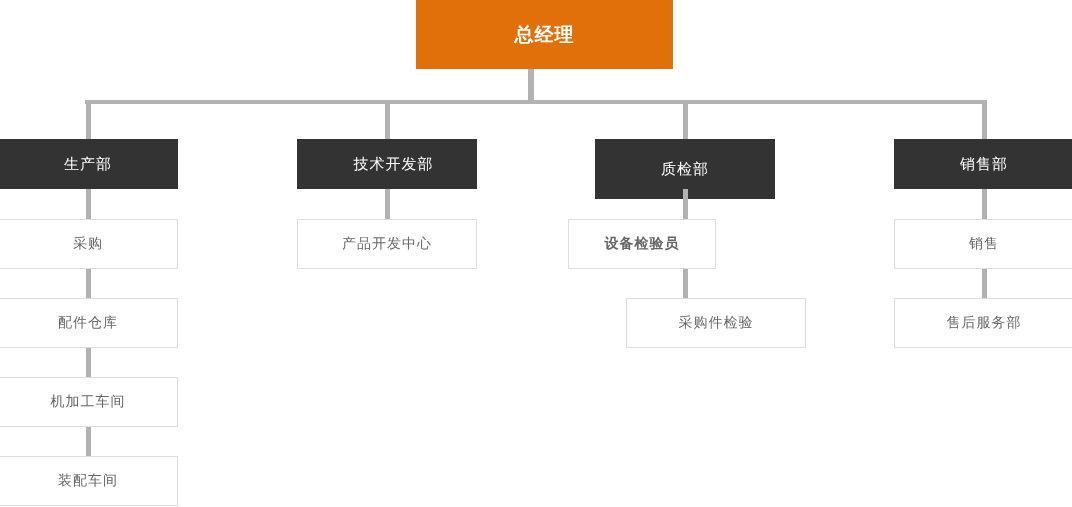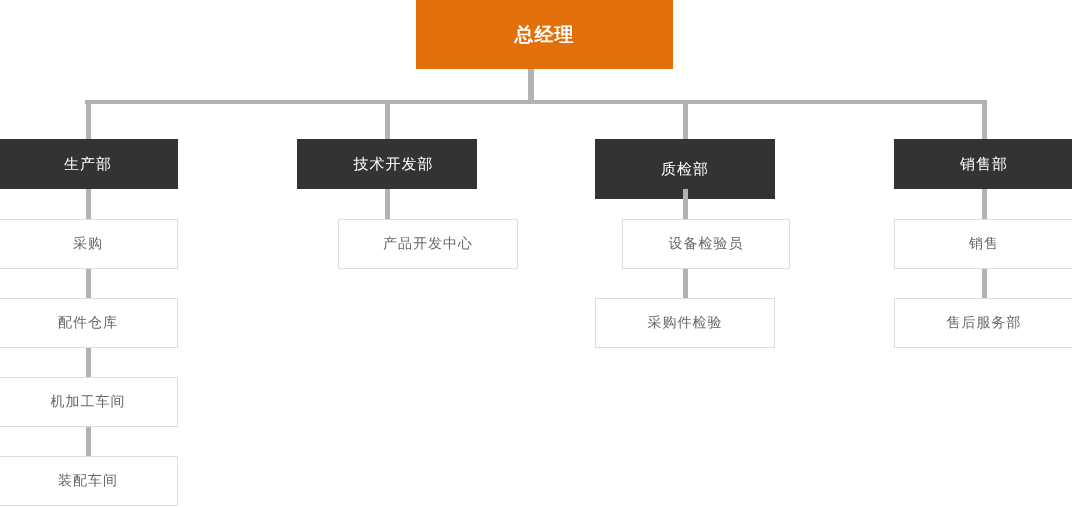--- a/index.html
+++ b/index.html
@@ -65,26 +65,26 @@
     <div class="node child-node" style="left: -2px; top: 219px; width: 180px; height: 50px;">采购</div>
     <div class="connector" style="left: 85.5px; top: 269px; width: 5px; height: 29px;"></div>
     <div class="node child-node" style="left: -2px; top: 298px; width: 180px; height: 50px;">配件仓库</div>
     <div class="connector" style="left: 85.5px; top: 348px; width: 5px; height: 29px;"></div>
     <div class="node child-node" style="left: -2px; top: 377px; width: 180px; height: 50px;">机加工车间</div>
     <div class="connector" style="left: 85.5px; top: 427px; width: 5px; height: 29px;"></div>
     <div class="node child-node" style="left: -2px; top: 456px; width: 180px; height: 50px;">装配车间</div>
     <div class="connector" style="left: 384.5px; top: 100px; width: 5px; height: 39px;"></div>
     <div class="node dept-node" style="left: 297px; top: 139px; width: 180px; height: 50px; padding-left: 13px;">技术开发部</div>
     <div class="connector" style="left: 384.5px; top: 189px; width: 5px; height: 30px;"></div>
-    <div class="node child-node" style="left: 297px; top: 219px; width: 180px; height: 50px; margin-left: 41px;">产品开发中心</div>
+    <div class="node child-node" style="left: 297px; top: 219px; width: 180px; height: 50px;">产品开发中心</div>
     <div class="connector" style="left: 682.5px; top: 100px; width: 5px; height: 39px;"></div>
     <div class="node dept-node" style="left: 595px; top: 139px; width: 180px; height: 60px;">质检部</div>
     <div class="connector" style="left: 682.5px; top: 189px; width: 5px; height: 30px;"></div>
-    <div class="node child-node" style="left: 622px; top: 219px; width: 168px; height: 50px;">设备检验员</div>
+    <div class="node child-node" style="left: 568px; top: 219px; width: 148px; height: 50px; font-weight: bold;">设备检验员</div>
     <div class="connector" style="left: 682.5px; top: 269px; width: 5px; height: 29px;"></div>
-    <div class="node child-node" style="left: 595px; top: 298px; width: 180px; height: 50px;">采购件检验</div>
+    <div class="node child-node" style="left: 626px; top: 298px; width: 180px; height: 50px;">采购件检验</div>
     <div class="connector" style="left: 981.5px; top: 100px; width: 5px; height: 39px;"></div>
     <div class="node dept-node" style="left: 894px; top: 139px; width: 180px; height: 50px;">销售部</div>
     <div class="connector" style="left: 981.5px; top: 189px; width: 5px; height: 30px;"></div>
     <div class="node child-node" style="left: 894px; top: 219px; width: 180px; height: 50px;">销售</div>
     <div class="connector" style="left: 981.5px; top: 269px; width: 5px; height: 29px;"></div>
     <div class="node child-node" style="left: 894px; top: 298px; width: 180px; height: 50px;">售后服务部</div>
   </div>
 
 </body></html>

